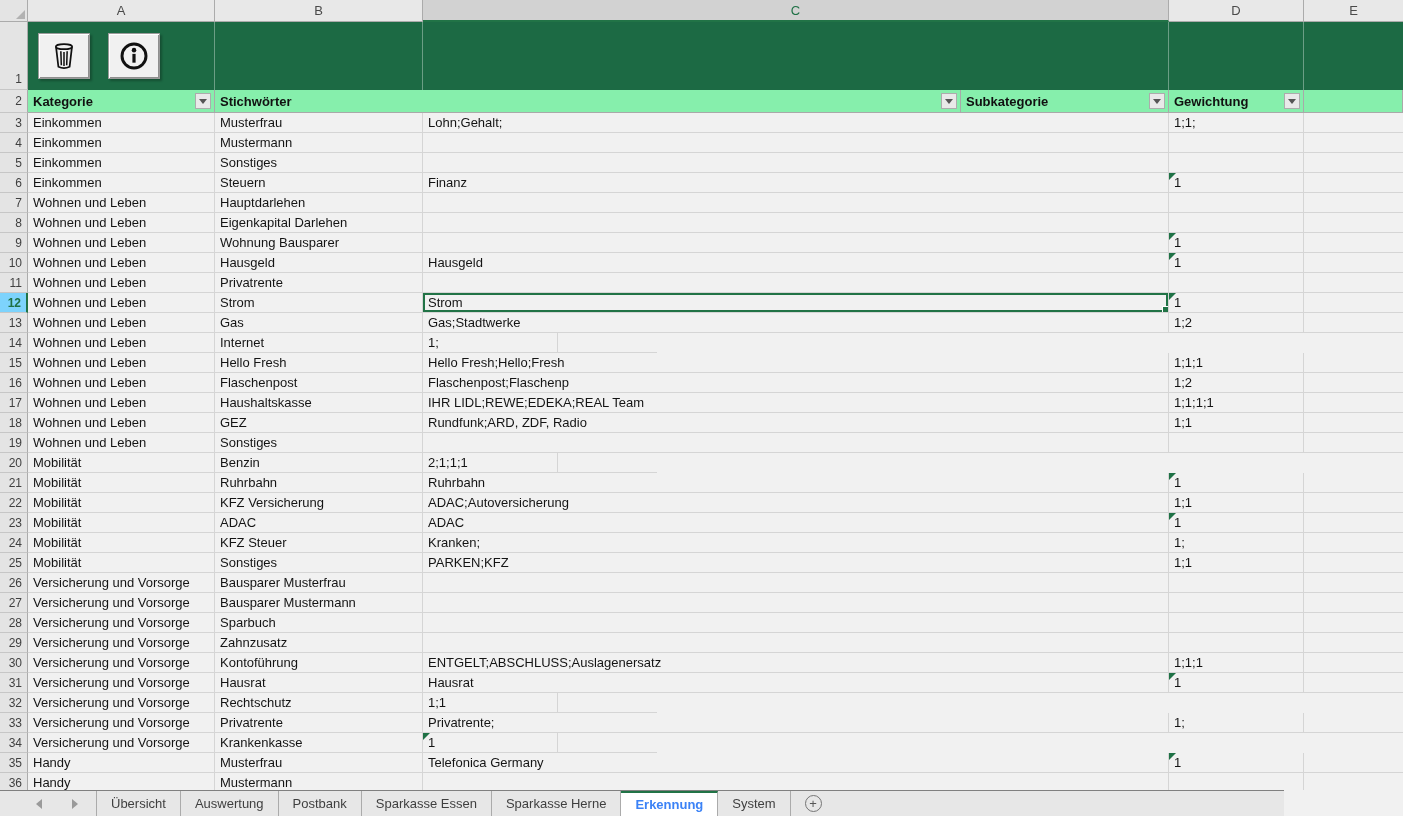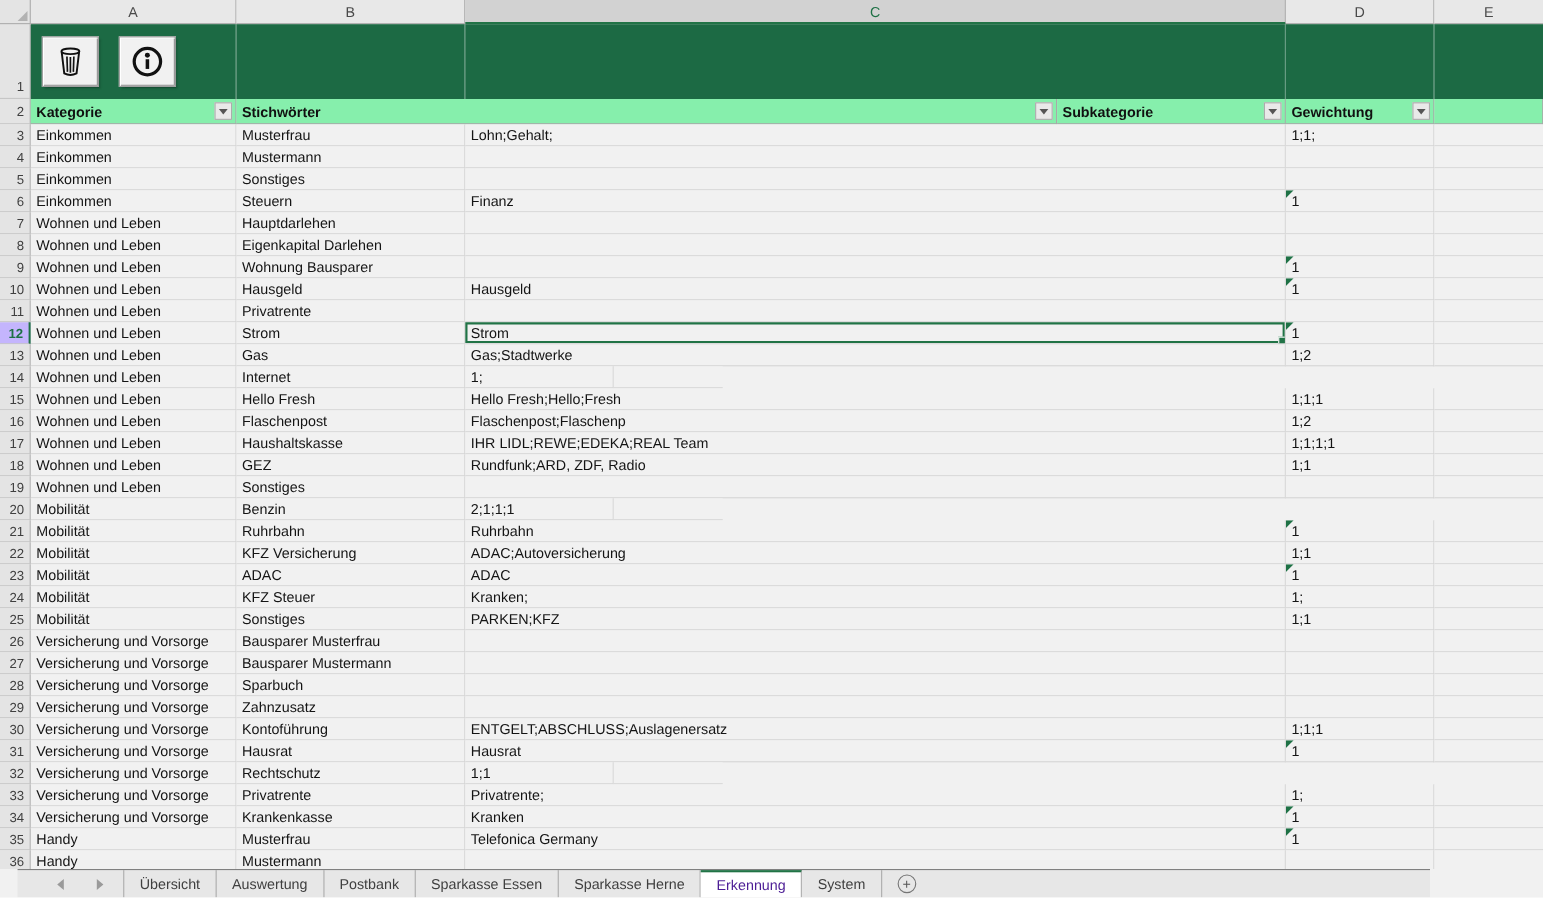--- a/index.html
+++ b/index.html
@@ -43,38 +43,38 @@
       display:flex; align-items:center; justify-content:center; cursor:pointer; }
   .filter-tri { width:0; height:0; border-left:4px solid transparent; border-right:4px solid transparent;
       border-top:5px solid #555; }
 
   
   .sheet-row { display:flex; height:20px; }
   .cell { position:relative; background:#F1F1F1; border-right:1px solid #D5D5D5; border-bottom:1px solid #D5D5D5;
       font-size:13px; color:#141414; padding-left:5px; display:flex; align-items:center;
       white-space:nowrap; overflow:hidden; }
   .cell.wE { border-right:none; }
-  .rowhead.sel { background:#c4b5fd; color:#1E7145; border-right:2px solid #217346; font-weight:bold; }
+  .rowhead.sel { background:#7dd3fc; color:#1E7145; border-right:2px solid #217346; font-weight:bold; }
   .active-cell { box-shadow: inset 0 0 0 2px #217346; z-index:2; }
   .active-cell::after { content:""; position:absolute; right:-2px; bottom:-2px; width:6px; height:6px;
       background:#217346; border:1px solid #FFFFFF; z-index:3; }
   .err-tri { position:absolute; top:0; left:0; width:0; height:0;
       border-top:7px solid #1E7145; border-right:7px solid transparent; }
 
   
-  .tabbar { position:absolute; left:16px; top:790px; width:1284px; height:26px; background:#E7E7E7;
+  .tabbar { position:absolute; left:0; top:790px; width:1284px; height:26px; background:#E7E7E7;
       border-top:1px solid #808080; display:flex; align-items:stretch; }
   .nav-arrows { display:flex; align-items:center; padding-left:36px; gap:30px; margin-right:18px; }
   .nav-arrow { width:0; height:0; border-top:5px solid transparent; border-bottom:5px solid transparent; cursor:pointer; }
   .nav-arrow.left  { border-right:6px solid #9A9A9A; }
   .nav-arrow.right { border-left:6px solid #9A9A9A; }
   .tab { display:flex; align-items:center; padding:0 14px; font-size:13px; color:#3F3F3F;
       border-right:1px solid #ABABAB; cursor:pointer; }
   .tab:first-of-type { border-left:1px solid #ABABAB; }
-  .tab.active { background:#FFFFFF; color:#4c1d95; font-weight:normal; border-top:2px solid #217346; }
+  .tab.active { background:#FFFFFF; color:#3b82f6; font-weight:bold; border-top:2px solid #217346; }
   .add-sheet { display:flex; align-items:center; margin-left:14px; }
   .add-circle { width:17px; height:17px; border:1px solid #757575; border-radius:50%;
       display:flex; align-items:center; justify-content:center; font-size:13px; color:#555;
       line-height:1; cursor:pointer; }
 </style>
 </head>
 <body>
 
 <div class="app">
   <div class="grid-area">
@@ -514,21 +514,20 @@
 
       <span class="gw-val">1;</span>
     </div>
     <div class="cell wE"></div>
   </div>
 
   <div class="sheet-row">
     <div class="rowhead">34</div>
     <div class="cell wA">Versicherung und Vorsorge</div>
     <div class="cell wB">Krankenkasse</div>
-    <div class="cell wC">Kranken</div>
     <div class="cell wD">
       <span class="err-tri"></span>
       <span class="gw-val">1</span>
     </div>
     <div class="cell wE"></div>
   </div>
 
   <div class="sheet-row">
     <div class="rowhead">35</div>
     <div class="cell wA">Handy</div>

